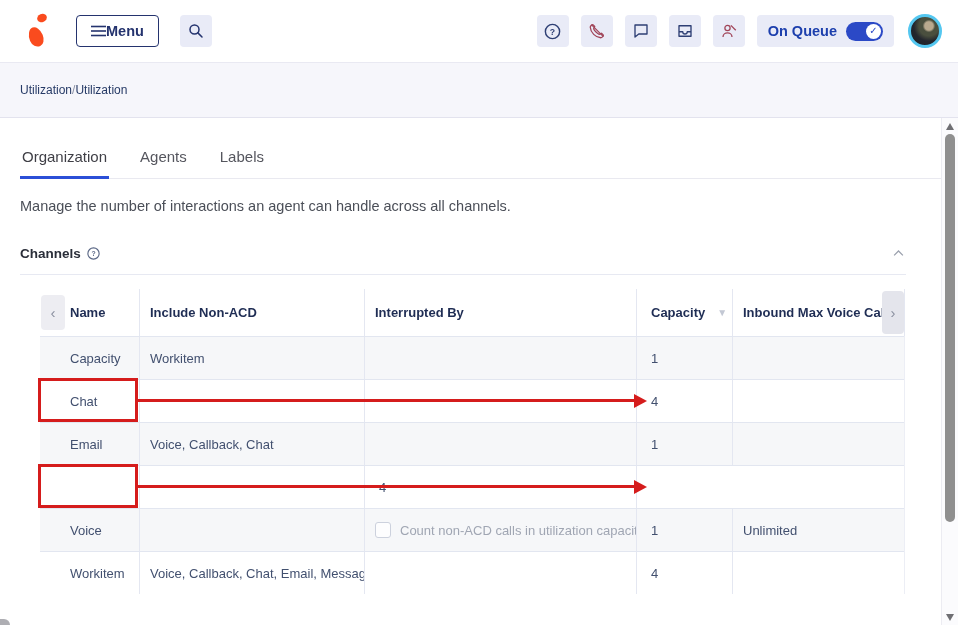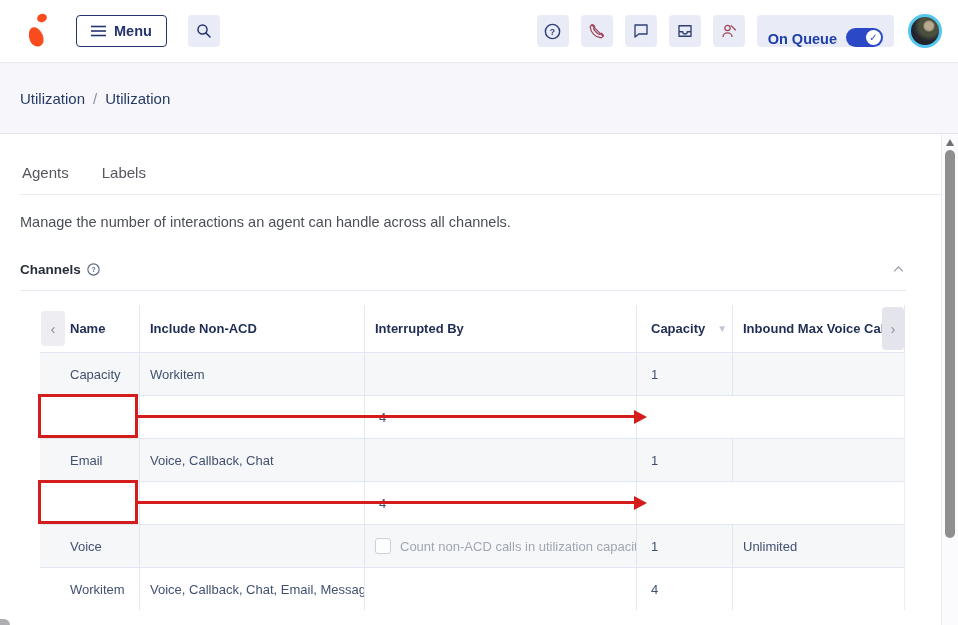--- a/index.html
+++ b/index.html
@@ -7,39 +7,39 @@
   body {
     font-family: "Liberation Sans", "DejaVu Sans", sans-serif;
     background: #ffffff; color: #3c4a6a; position: relative;
   }
 
   
   .topbar { height: 62px; display: flex; align-items: center; padding: 0 16px 0 28px; background: #fff; }
   .logo { width: 22px; height: 36px; position: relative; margin-right: 26px; }
   .logo .dot  { position: absolute; top: 1px; left: 9px; width: 10px; height: 8px; background: #fa4b1e; border-radius: 50%; transform: rotate(-24deg); }
   .logo .blob { position: absolute; bottom: 2px; left: 1px; width: 14px; height: 20px; background: #fa4b1e; border-radius: 52% 48% 46% 54% / 58% 52% 48% 42%; transform: rotate(-22deg); }
-  .menu-btn { display: flex; align-items: center; gap: 8px; height: 32px; padding: 0 14px; background: #fff;
+  .menu-btn { display: flex; align-items: center; height: 32px; padding: 0 14px; background: #fff;
     border: 1px solid #24336e; border-radius: 4px; color: #24336e; font-size: 14.5px; font-weight: bold; cursor: pointer; }
   .icon-btn { width: 32px; height: 32px; border: none; border-radius: 4px; background: #e9ebf7;
     display: flex; align-items: center; justify-content: center; cursor: pointer; }
   .search-btn { margin-left: 21px; }
   .top-spacer { flex: 1; }
   .right-icons { display: flex; align-items: center; gap: 12px; }
-  .onqueue { display: flex; align-items: flex-end; gap: 9px; height: 32px; padding: 0 11px; background: #e9ebf7;
+  .onqueue { display: flex; align-items: center; gap: 9px; height: 32px; padding: 0 11px; background: #e9ebf7;
     border-radius: 4px; cursor: pointer; }
   .onqueue .lbl { font-size: 14.5px; font-weight: bold; color: #1d3fad; }
   .toggle { position: relative; width: 37px; height: 19px; background: #2b49c6; border-radius: 10px; }
   .toggle .knob { position: absolute; top: 2px; right: 2px; width: 15px; height: 15px; background: #fff; border-radius: 50%;
     display: flex; align-items: center; justify-content: center; font-size: 10px; font-weight: bold; color: #2b49c6; line-height: 1; }
   .avatar { width: 34px; height: 34px; margin-left: 14px; border-radius: 50%; border: 3px solid #54c7f0; cursor: pointer;
     background: radial-gradient(circle at 64% 32%, #b9a98e 0 16%, #4a4f3e 24% 38%, #23262e 58%, #1b1e25 100%); }
 
   
-  .breadcrumb { height: 72px; display: flex; align-items: center; gap: 8px; padding: 0 20px;
-    background: #f6f6fb; border-top: 1px solid #e9e9f2; border-bottom: 1px solid #e3e3ee; font-size: 15px; }
+  .breadcrumb { height: 56px; display: flex; align-items: center; gap: 0; padding: 0 20px;
+    background: #f6f6fb; border-top: 1px solid #e9e9f2; border-bottom: 1px solid #e3e3ee; font-size: 12px; }
   .breadcrumb .crumb { color: #263a66; cursor: pointer; }
   .breadcrumb .sep { color: #8a8fa3; }
 
   
   .content-row { display: flex; height: 507px; }
   main { flex: 1; overflow: hidden; padding: 0 0 0 20px; }
 
   .vrail { width: 17px; position: relative; background: #fbfbfd; border-left: 1px solid #ececf2; }
   .varrow { position: absolute; left: 4px; width: 0; height: 0; border-left: 4.5px solid transparent; border-right: 4.5px solid transparent; }
   .varrow.up   { top: 5px; border-bottom: 7px solid #6f6f73; }
@@ -172,20 +172,21 @@
 <nav class="breadcrumb">
   <span class="crumb">Utilization</span>
   <span class="sep">/</span>
   <span class="crumb">Utilization</span>
 </nav>
 
 <div class="content-row">
   <main>
 
     <div class="tabs">
+      <div class="tab active">Organization</div>
       <div class="tab">Agents</div>
       <div class="tab">Labels</div>
     </div>
 
     <p class="desc">Manage the number of interactions an agent can handle across all channels.</p>
 
     <div class="channels-head">
       <span class="channels-title">Channels</span>
       <span class="channels-help">
         <svg width="15" height="15" viewBox="0 0 24 24">
@@ -220,20 +221,21 @@
 
       <div class="trow tbody-row alt">
         <div class="cell c-name">Capacity</div>
         <div class="cell">Workitem</div>
         <div class="cell"></div>
         <div class="cell c-cap">1</div>
         <div class="cell"></div>
       </div>
 
       <div class="trow tbody-row">
+        <div class="cell c-name">Chat</div>
         <div class="cell"></div>
         <div class="cell"></div>
         <div class="cell c-cap">4</div>
         <div class="cell"></div>
       </div>
 
       <div class="trow tbody-row alt">
         <div class="cell c-name">Email</div>
         <div class="cell">Voice, Callback, Chat</div>
         <div class="cell"></div>

